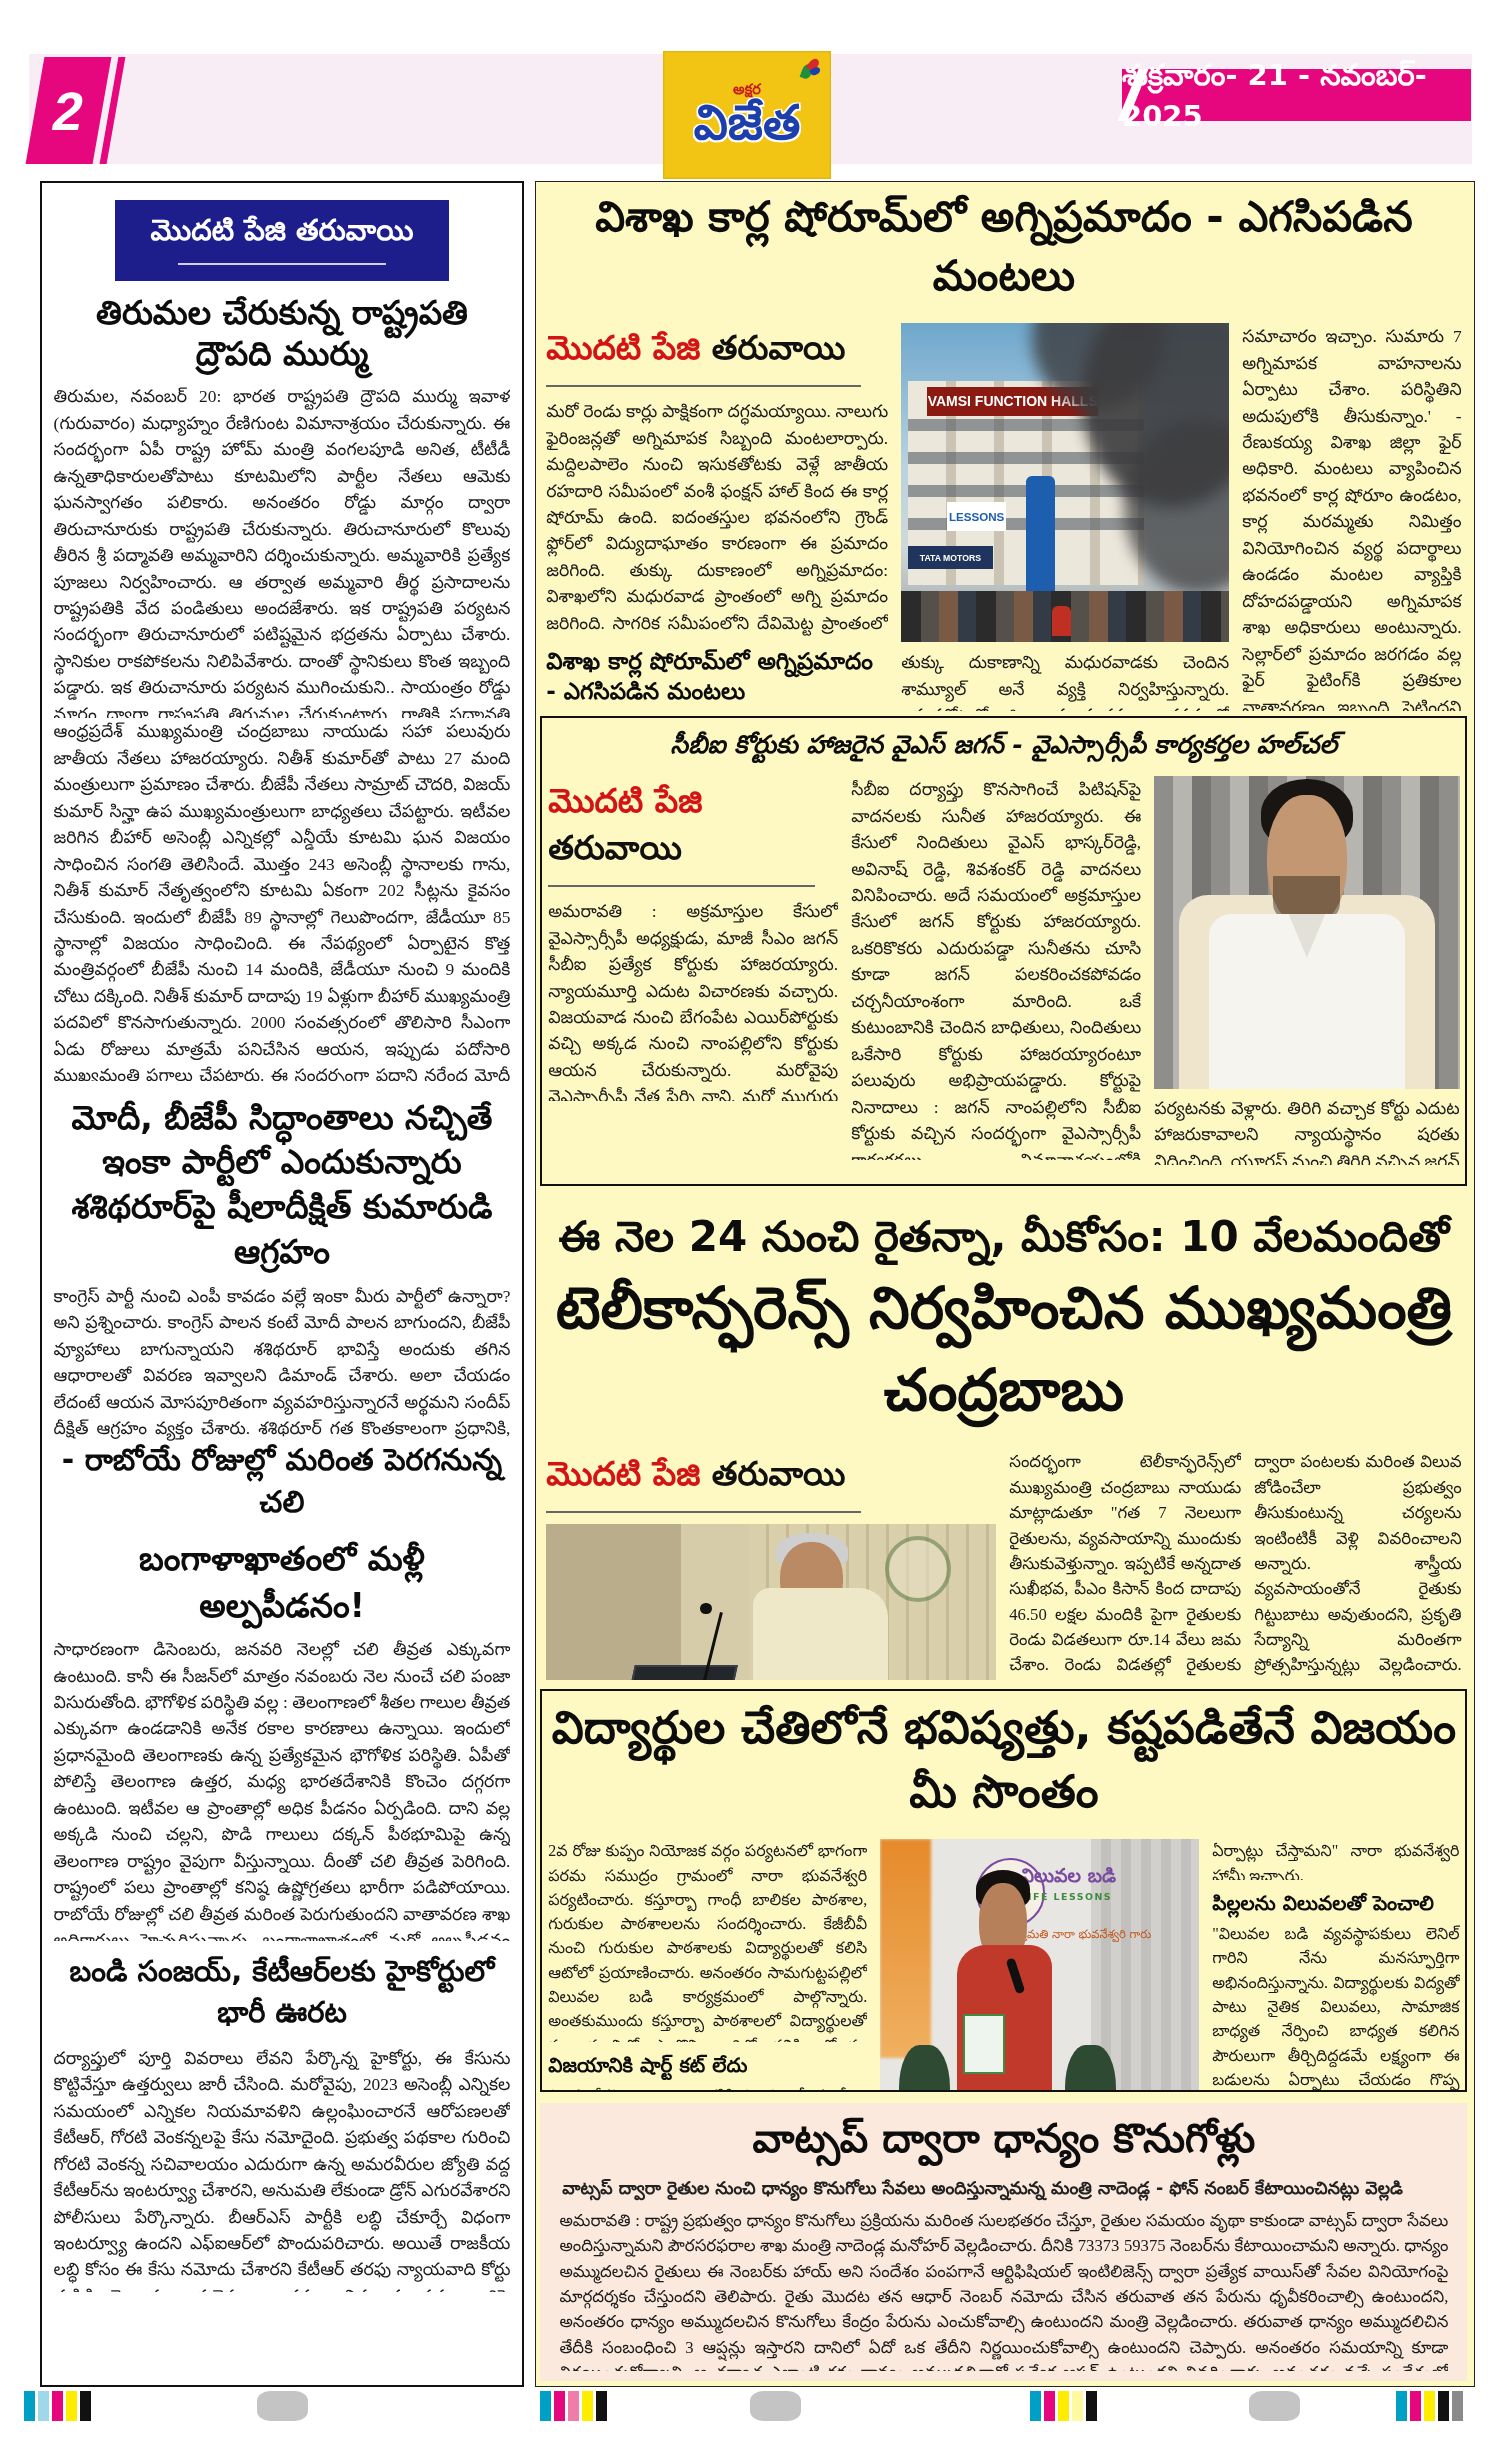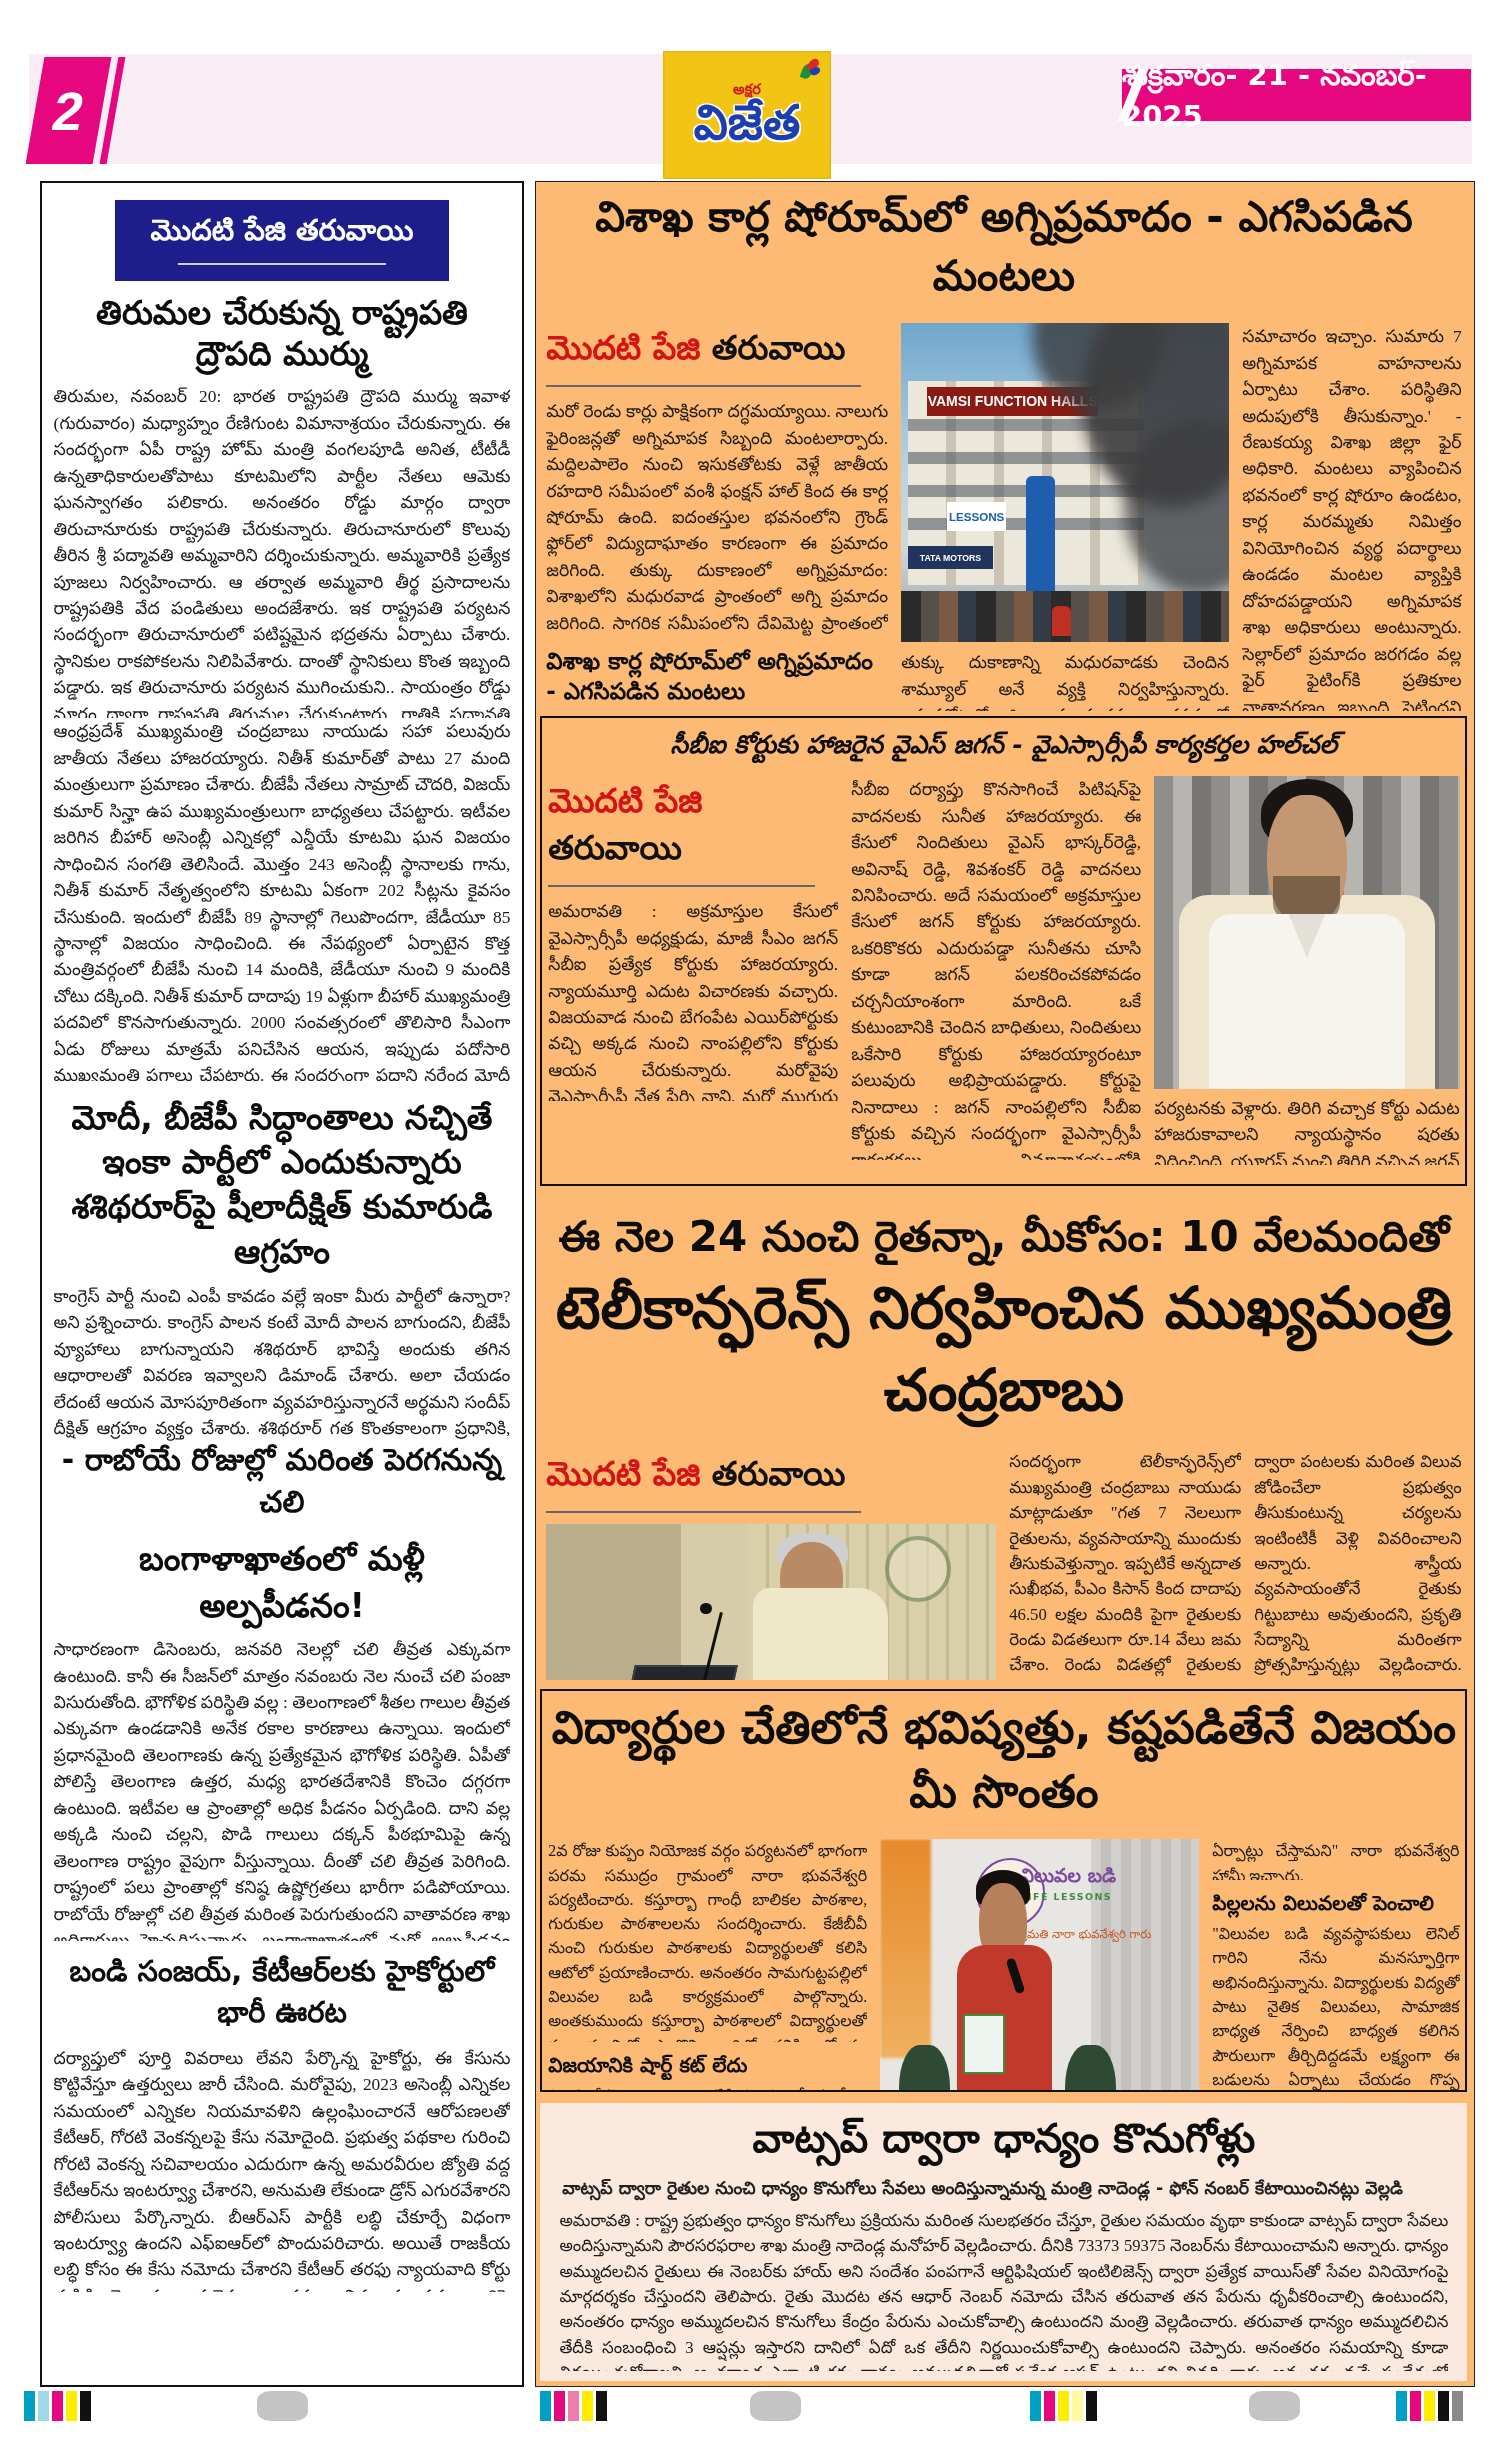--- a/index.html
+++ b/index.html
@@ -34,21 +34,21 @@
   .cont-navy u{display:block;height:1.5px;background:#cfcfe8;width:65%;margin:8.7px auto 0 auto;}
   .cont-red{font-family:"DejaVu Sans","Liberation Sans",sans-serif;font-weight:bold;font-size:33px;
             border-bottom:2.2px solid #666;padding-bottom:10px;margin:4.4px 0 11.6px 0;width:92%;}
   .cont-red .r{color:#d41414;}
   .cont-red .b{color:#111;margin-top:36px;}
   .col-row{display:flex;gap:13px;}
   .clip{overflow:hidden;}
   
   #left-col{position:absolute;left:40px;top:181px;width:484px;height:2206px;border:2.2px solid #111;
             box-sizing:border-box;padding:4.4px 11.6px;overflow:hidden;background:#fff;}
-  #right-frame{position:absolute;left:535px;top:181px;width:940px;height:2206px;border:1.5px solid #222;box-sizing:border-box;background:#fdba74;}
+  #right-frame{position:absolute;left:535px;top:181px;width:940px;height:2206px;border:1.5px solid #222;box-sizing:border-box;background:#fef9c3;}
   .section{position:absolute;left:4.4px;width:927px;box-sizing:border-box;padding:2.9px 5.8px;overflow:hidden;}
   #sec-fire{top:0;height:529px;}
   #sec-cbi{top:534px;height:470px;border:2.2px solid #111;}
   #sec-tele{top:1017px;height:481px;}
   #sec-students{top:1507px;height:403px;border:2.9px solid #111;}
   #sec-whatsapp{top:1921px;height:278px;background:#fbe9dd;padding:7.3px 19px;}
   
   .photo{position:relative;overflow:hidden;background:#d8d8d8;}
   
   #fire-photo{width:100%;height:319px;background:linear-gradient(180deg,#6ea7cc 0%,#b9d2e2 45%,#cfd8da 70%,#9aa0a2 100%);}

